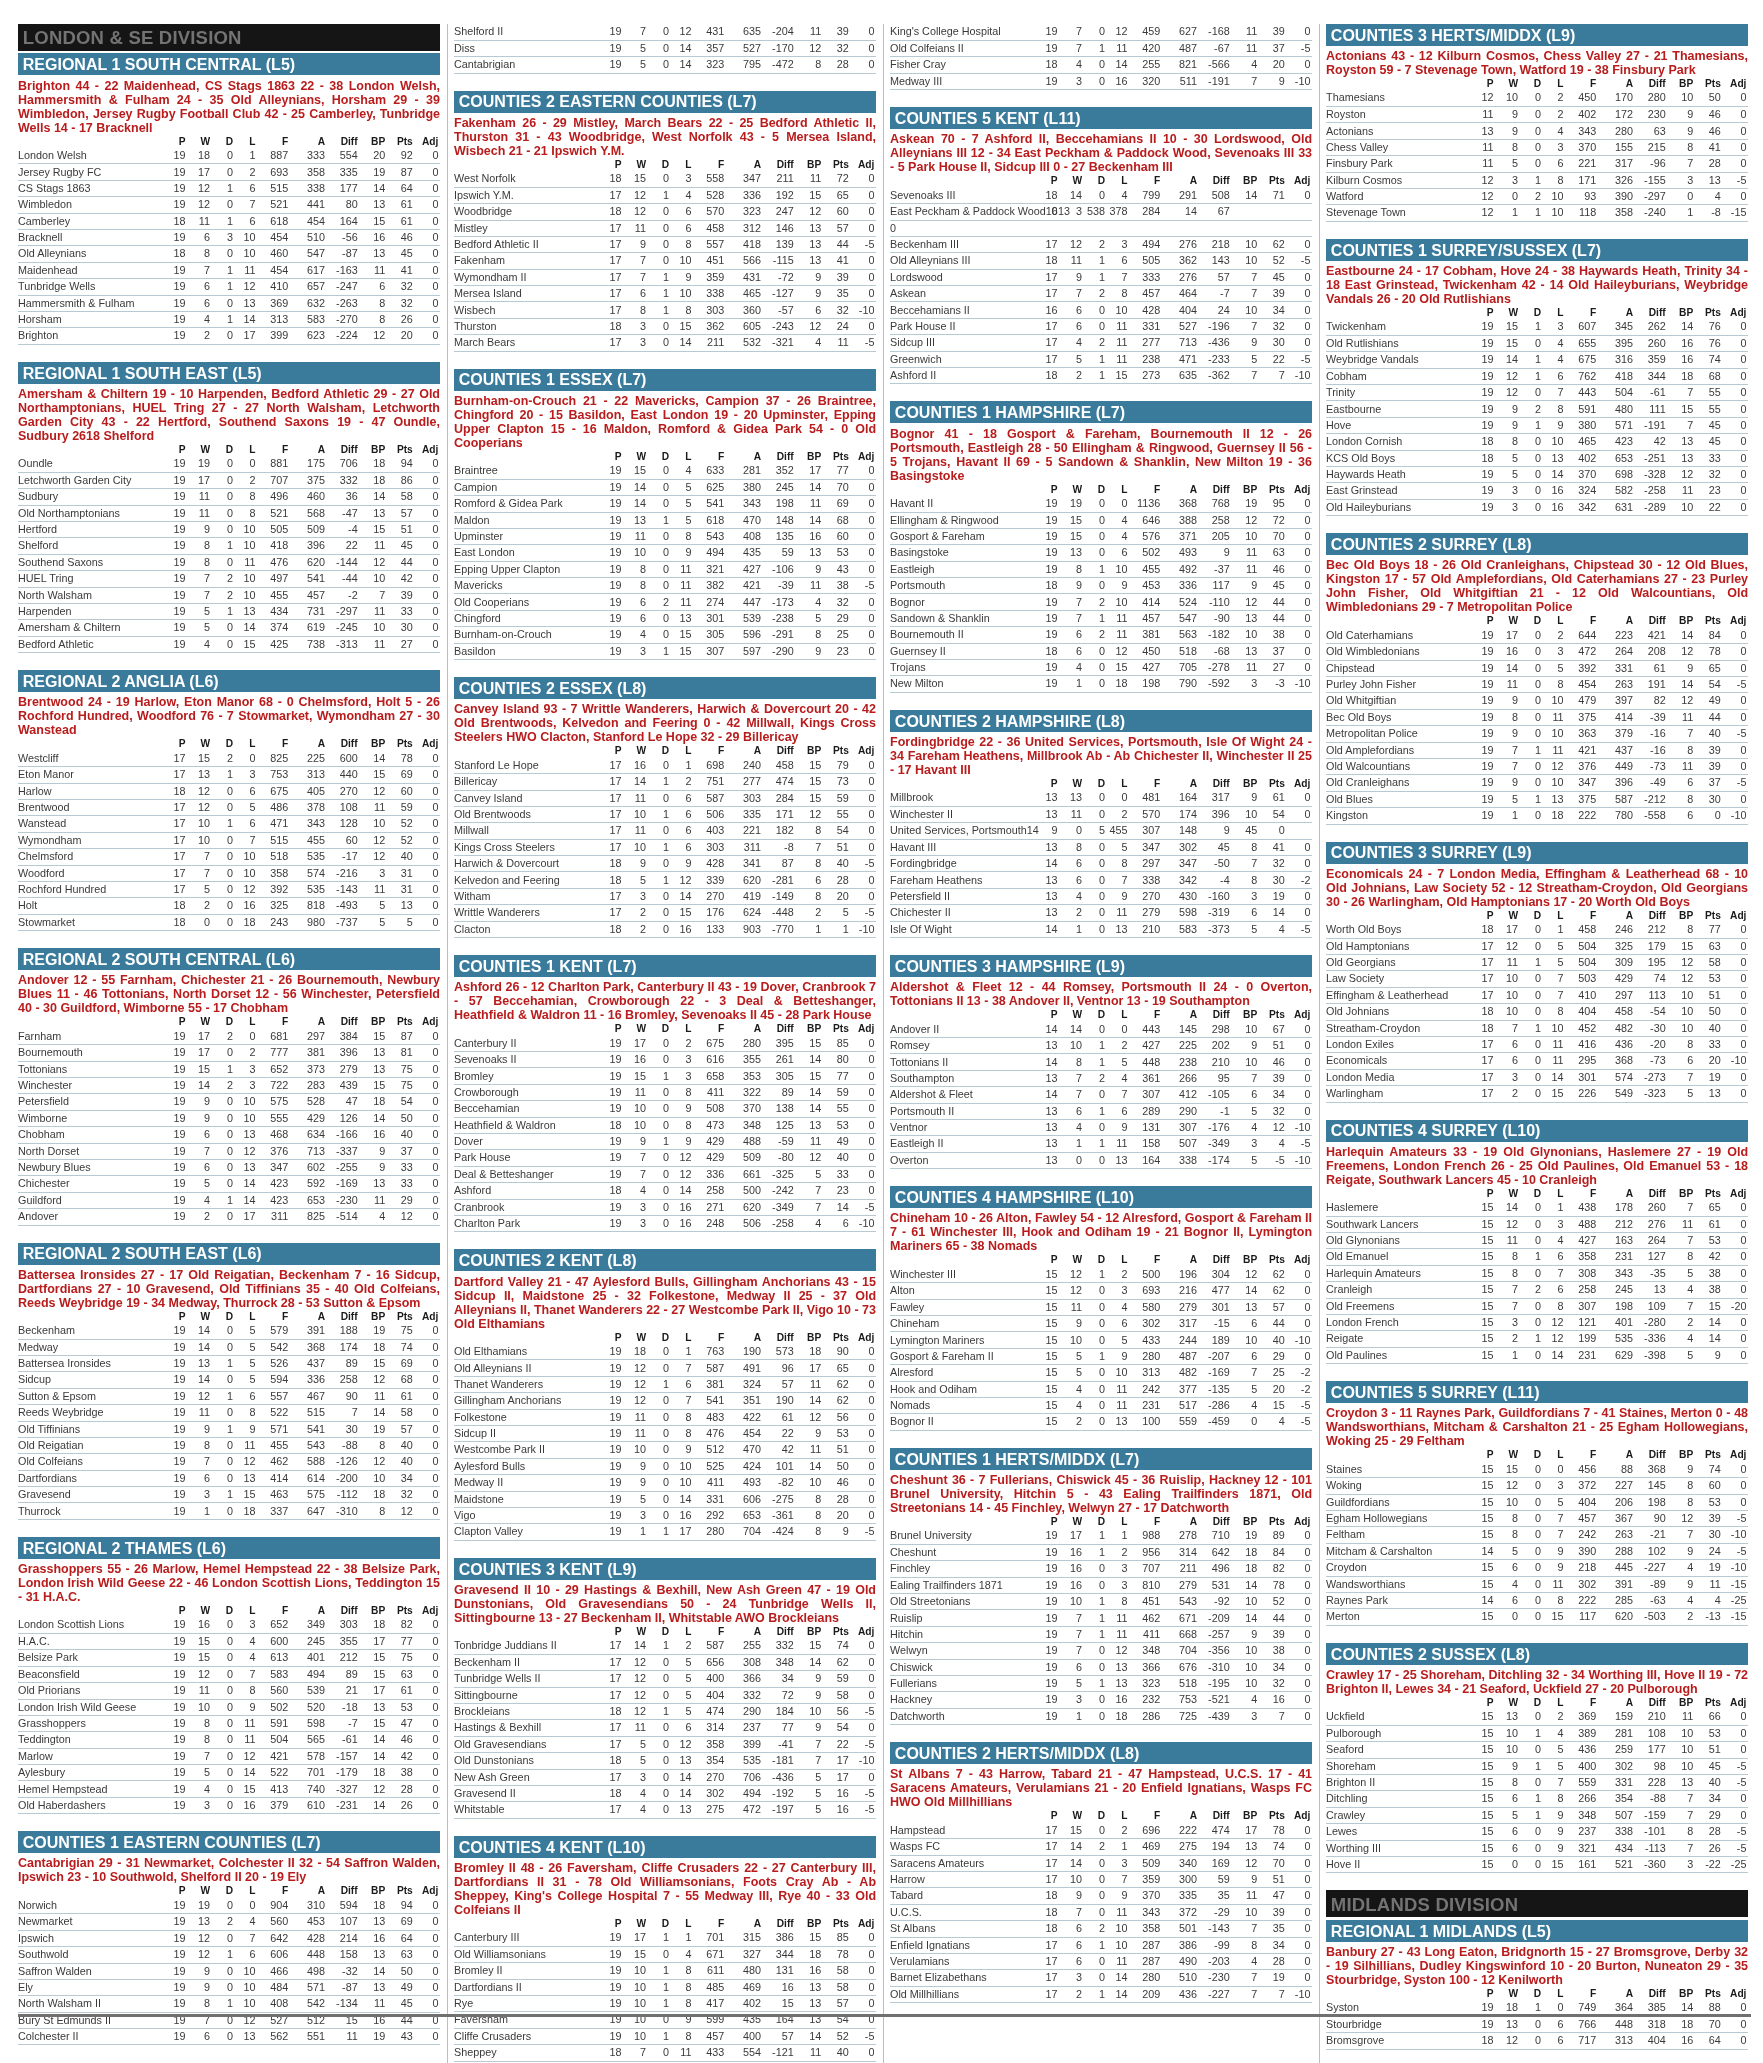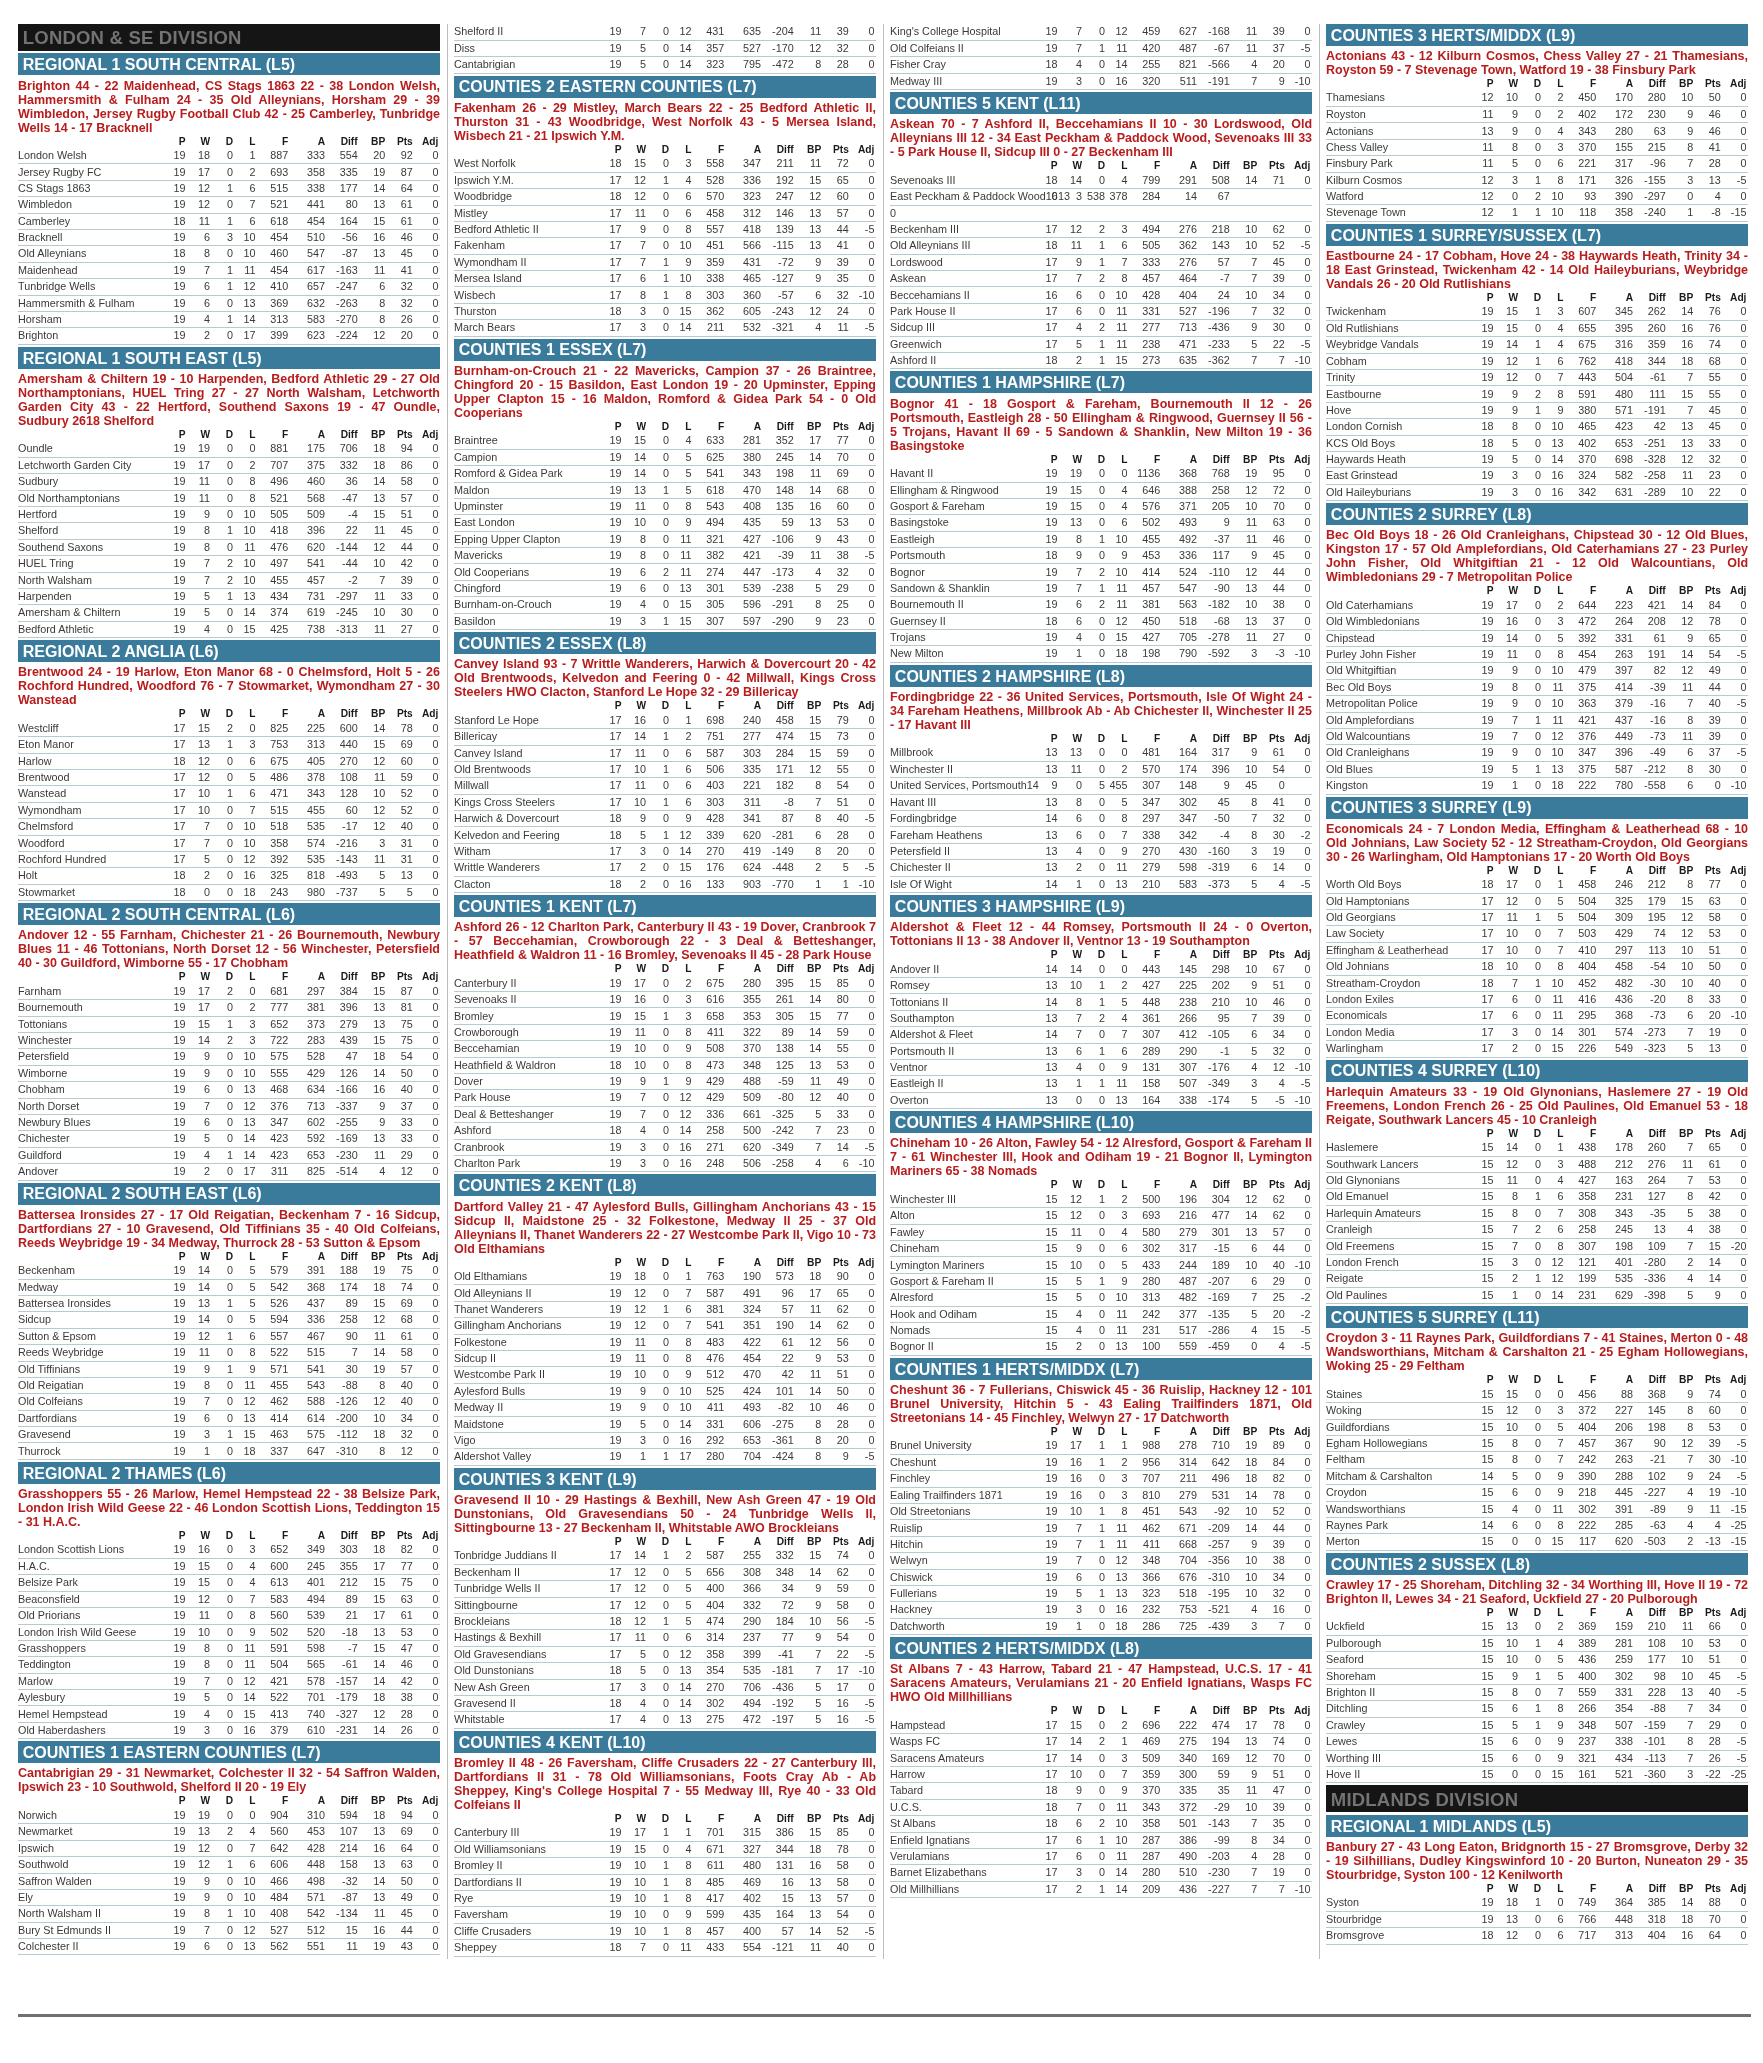--- a/index.html
+++ b/index.html
@@ -2,21 +2,21 @@
 <html style="font-size:13px"><head>
 <meta charset="utf-8">
 <style>
   * { box-sizing: border-box; margin: 0; padding: 0; }
   html, body { width: 1764px; height: 2064px; background: #ffffff; overflow: hidden; }
   body { font-family: "Liberation Sans", "DejaVu Sans", sans-serif; color: #1c1c1c; position: relative; }
   .page { position: absolute; left: 18px; top: 24px; width: 1733px; display: flex; gap: 13px; align-items: flex-start; }
   .col { width: 422px; display: flex; flex-direction: column; }
   .col-sep { width: 0.8px; background: #bdbdbd; align-self: stretch; margin: 0 -6.4px; }
   .division { background: #151515; color: #737373; font-weight: 700; font-size: 18.5px; letter-spacing: 0.2px; padding: 2.4px 4.8px 1.6px 4.8px; height: 27px; line-height: 24px; margin-bottom: 2.4px; }
-  .league { display: flex; flex-direction: column; margin-bottom: 2px; }
+  .league { display: flex; flex-direction: column; margin-bottom: 17px; }
   .league-title { background: #3a7b9c; color: #fff; font-weight: 700; font-size: 16px; padding: 0.8px 4.8px; height: 22px; line-height: 21px; }
   .results { font-size: 12.5px; line-height: 14px; font-weight: 700; text-align: justify; padding: 3.2px 0 0 0; color: #b91c1c; }
   table.standings { width: 100%; border-collapse: collapse; font-size: 10.8px; table-layout: fixed; }
   table.standings th { font-weight: 700; font-size: 10.2px; text-align: right; padding: 0 1.6px 0 0; height: 13px; line-height: 13px; color: #1a1a1a; }
   table.standings td { text-align: right; padding: 0 1.6px 0 0; height: 16.4px; line-height: 15.3px; border-bottom: 1.2px solid #b7c9d3; color: #3a3a3a; white-space: nowrap; overflow: visible; }
   table.standings td.team, table.standings th.team { text-align: left; padding-left: 0; }
   col.c-team { width: 143px; } col.c-p { width: 22.6px; } col.c-w { width: 24px; } col.c-d { width: 22.6px; }
   col.c-l { width: 22px; } col.c-f { width: 32px; } col.c-a { width: 36px; } col.c-diff { width: 32px; }
   col.c-bp { width: 27px; } col.c-pts { width: 27px; } col.c-adj { width: 25px; }
   .bottom-rule { position: absolute; left: 18px; top: 2014px; width: 1733px; height: 3.2px; background: #707070; }
@@ -2292,21 +2292,21 @@
               <td>0</td>
               <td>16</td>
               <td>292</td>
               <td>653</td>
               <td>-361</td>
               <td>8</td>
               <td>20</td>
               <td>0</td>
             </tr>
             <tr>
-              <td class="team">Aldershot Valley</td>
+              <td class="team">Clapton Valley</td>
               <td>19</td>
               <td>1</td>
               <td>1</td>
               <td>17</td>
               <td>280</td>
               <td>704</td>
               <td>-424</td>
               <td>8</td>
               <td>9</td>
               <td>-5</td>

